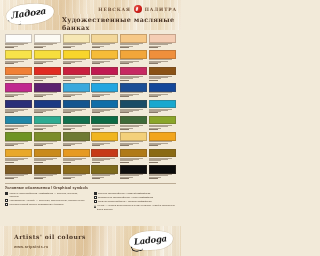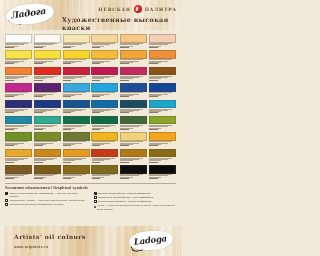--- a/index.html
+++ b/index.html
@@ -174,21 +174,21 @@
 <div class="header">
   <div class="hdr-logo">
     <span class="script">Ладога</span>
     <span class="tail"></span>
   </div>
   <div class="brand">
     <span class="brand-txt">НЕВСКАЯ</span>
     <span class="brand-mark"></span>
     <span class="brand-txt">ПАЛИТРА</span>
   </div>
-  <div class="hdr-sub">Художественные высокая краски</div>
+  <div class="hdr-sub">Художественные масляные банках</div>
 </div>
 
 <div class="grid-wrap">
   <div class="grid" id="grid">
       <div class="cell" title="Белила титановые / Titanium white">
         <div class="chip" style="background: rgb(253, 253, 251);"></div>
         <div class="meta">
           <div class="ln a"></div>
           <div class="ln b"></div>
           <div class="ln c"></div>

